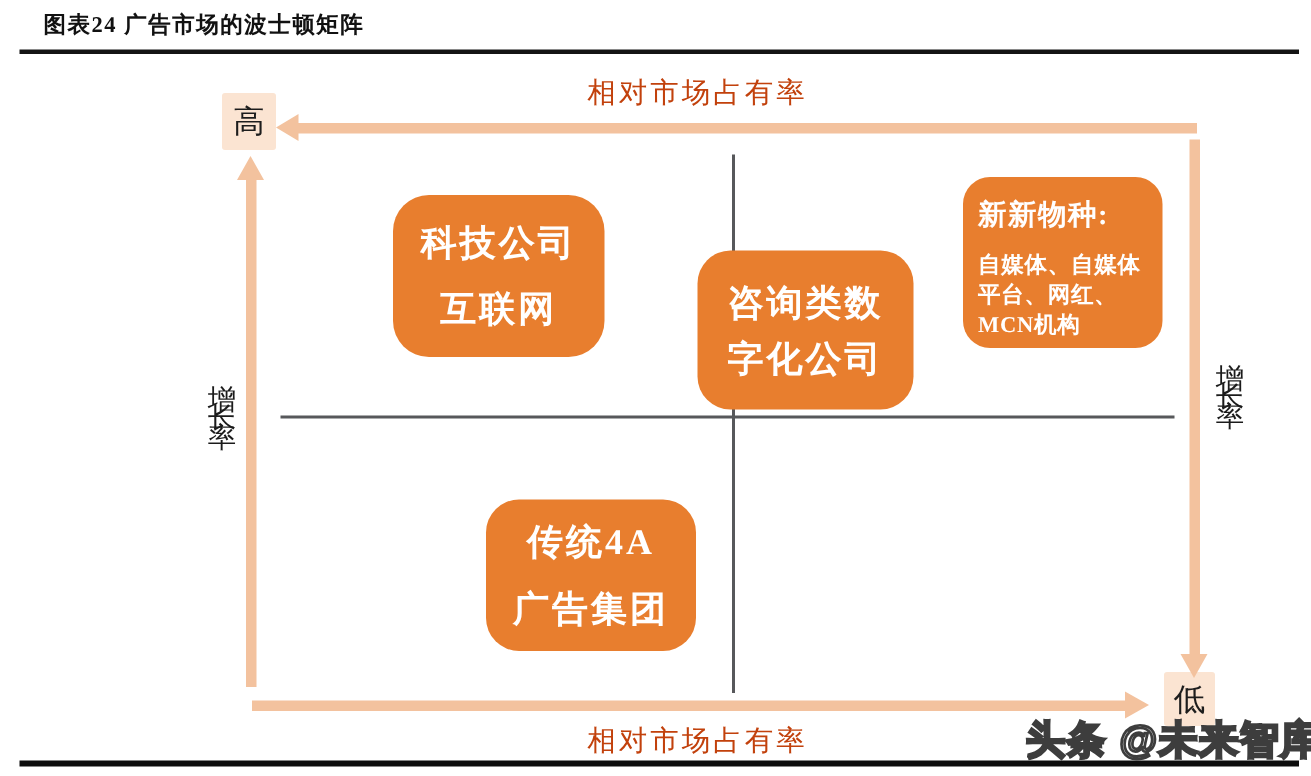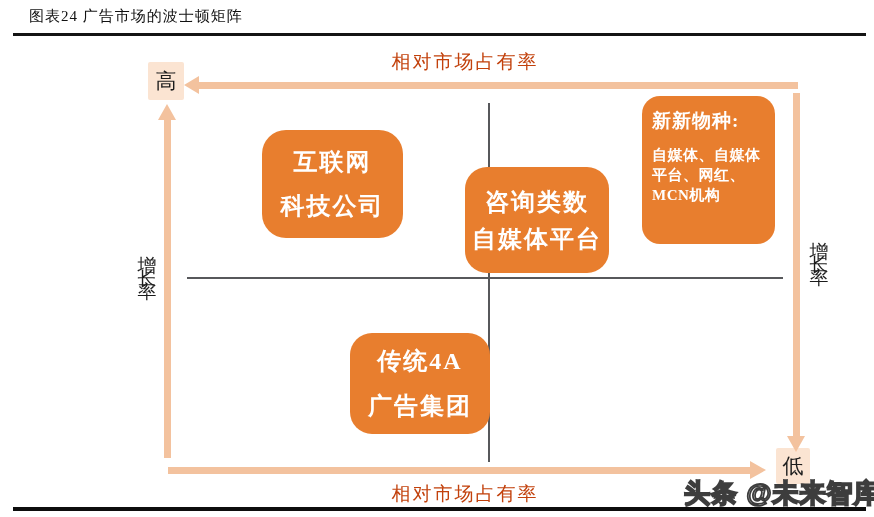--- a/index.html
+++ b/index.html
@@ -11,21 +11,21 @@
     height: 517px;
     background: #ffffff;
     overflow: hidden;
   }
   .abs { position: absolute; }
 
   
   .fig-title {
     left: 29px; top: 7px;
     font-size: 15px;
-    font-weight: normal;
+    font-weight: bold;
     color: #111;
     letter-spacing: 1px;
   }
   .title-rule {
     left: 13px; top: 33px;
     width: 853px; height: 3px;
     background: #141414;
   }
 
   
@@ -105,23 +105,23 @@
     font-weight: bold;
     display: flex;
     flex-direction: column;
     align-items: center;
     justify-content: center;
     text-align: center;
   }
   .node .nline { font-size: 24px; letter-spacing: 2px; }
   .node-internet    { left: 262px; top: 130px; width: 141px; height: 108px; border-radius: 24px; gap: 12px; }
   .node-consulting  { left: 465px; top: 167px; width: 144px; height: 106px; border-radius: 22px; gap: 5px; }
-  .node-traditional { left: 350px; top: 333px; width: 140px; height: 101px; border-radius: 22px; gap: 13px; }
+  .node-traditional { left: 324px; top: 333px; width: 140px; height: 101px; border-radius: 22px; gap: 13px; }
   .node-new {
-    left: 642px; top: 96px; width: 133px; height: 148px;
+    left: 642px; top: 118px; width: 133px; height: 114px;
     border-radius: 18px;
     align-items: stretch;
     justify-content: flex-start;
     padding: 12px 8px 8px 10px;
   }
   .node-new .ntitle { font-size: 19px; text-align: left; letter-spacing: 1px; }
   .node-new .nbody  { font-size: 15px; line-height: 20px; margin-top: 11px; text-align: left; letter-spacing: 0.5px; }
 
   
   .watermark {
@@ -168,27 +168,27 @@
   <div class="abs shaft arrow-bottom-shaft"></div>
   <div class="abs head head-right"></div>
 
   <div class="abs shaft arrow-left-shaft"></div>
   <div class="abs head head-up"></div>
 
   <div class="abs vline"></div>
   <div class="abs hline"></div>
 
   <div class="abs node node-internet">
+    <div class="nline">科技公司</div>
     <div class="nline">互联网</div>
-    <div class="nline">科技公司</div>
   </div>
 
   <div class="abs node node-consulting">
     <div class="nline">咨询类数</div>
-    <div class="nline">自媒体平台</div>
+    <div class="nline">字化公司</div>
   </div>
 
   <div class="abs node node-new">
     <div class="ntitle">新新物种:</div>
     <div class="nbody">自媒体、自媒体平台、网红、MCN机构</div>
   </div>
 
   <div class="abs node node-traditional">
     <div class="nline">传统4A</div>
     <div class="nline">广告集团</div>

